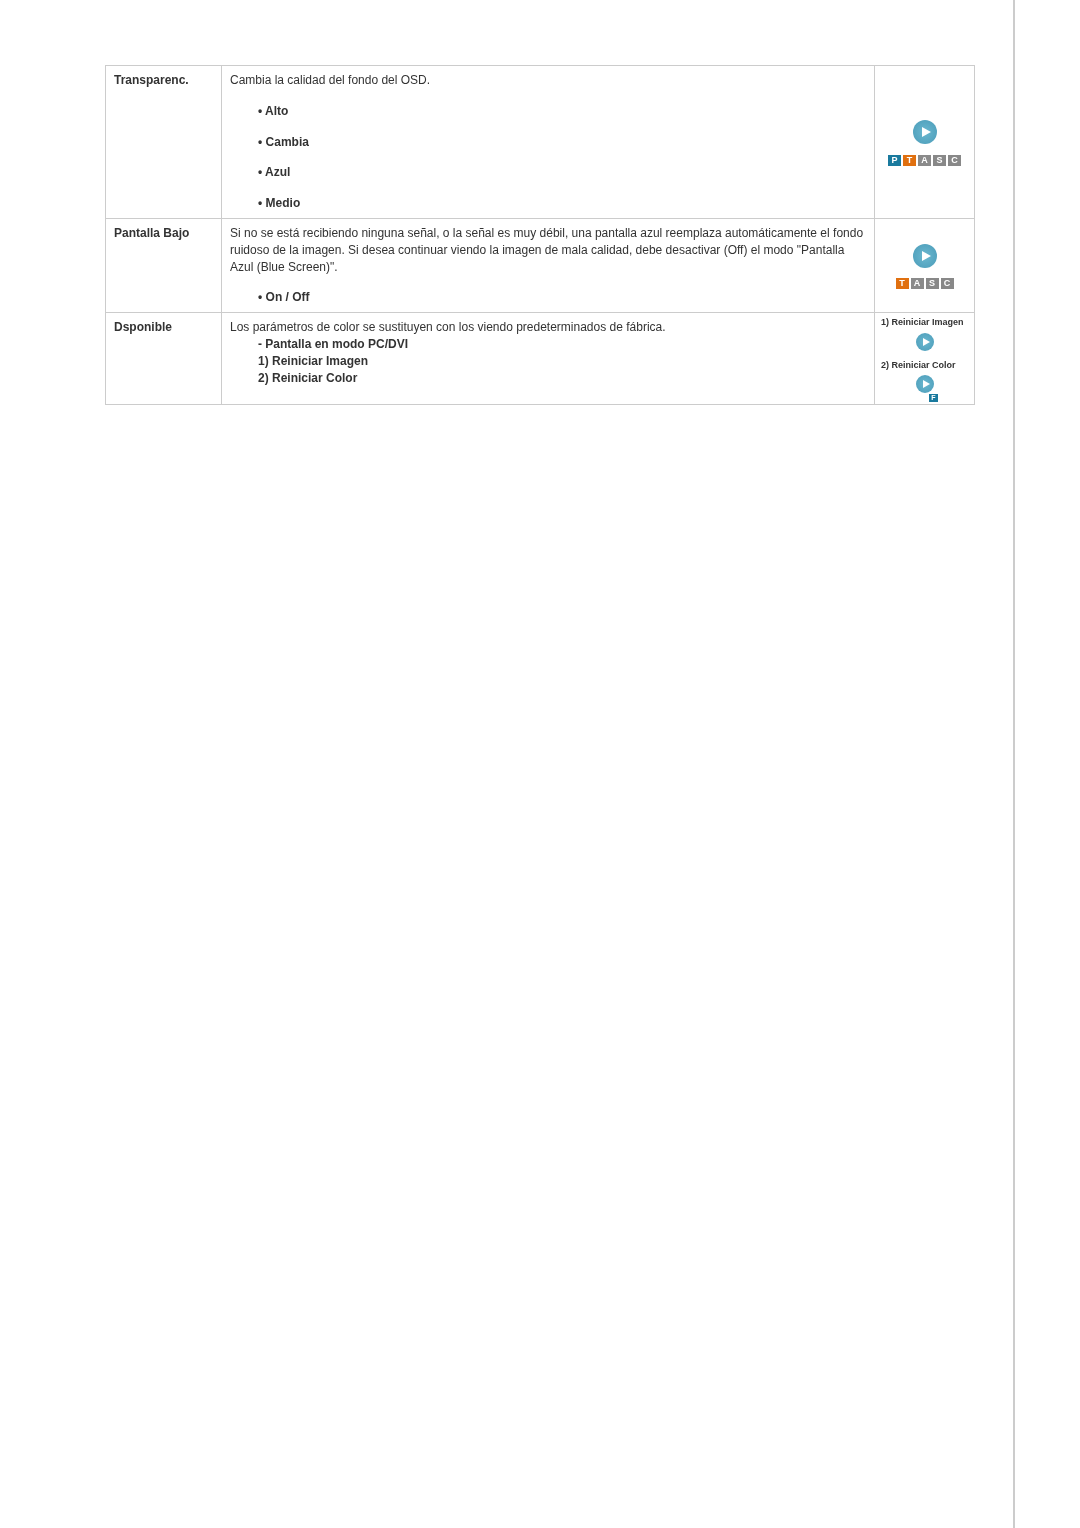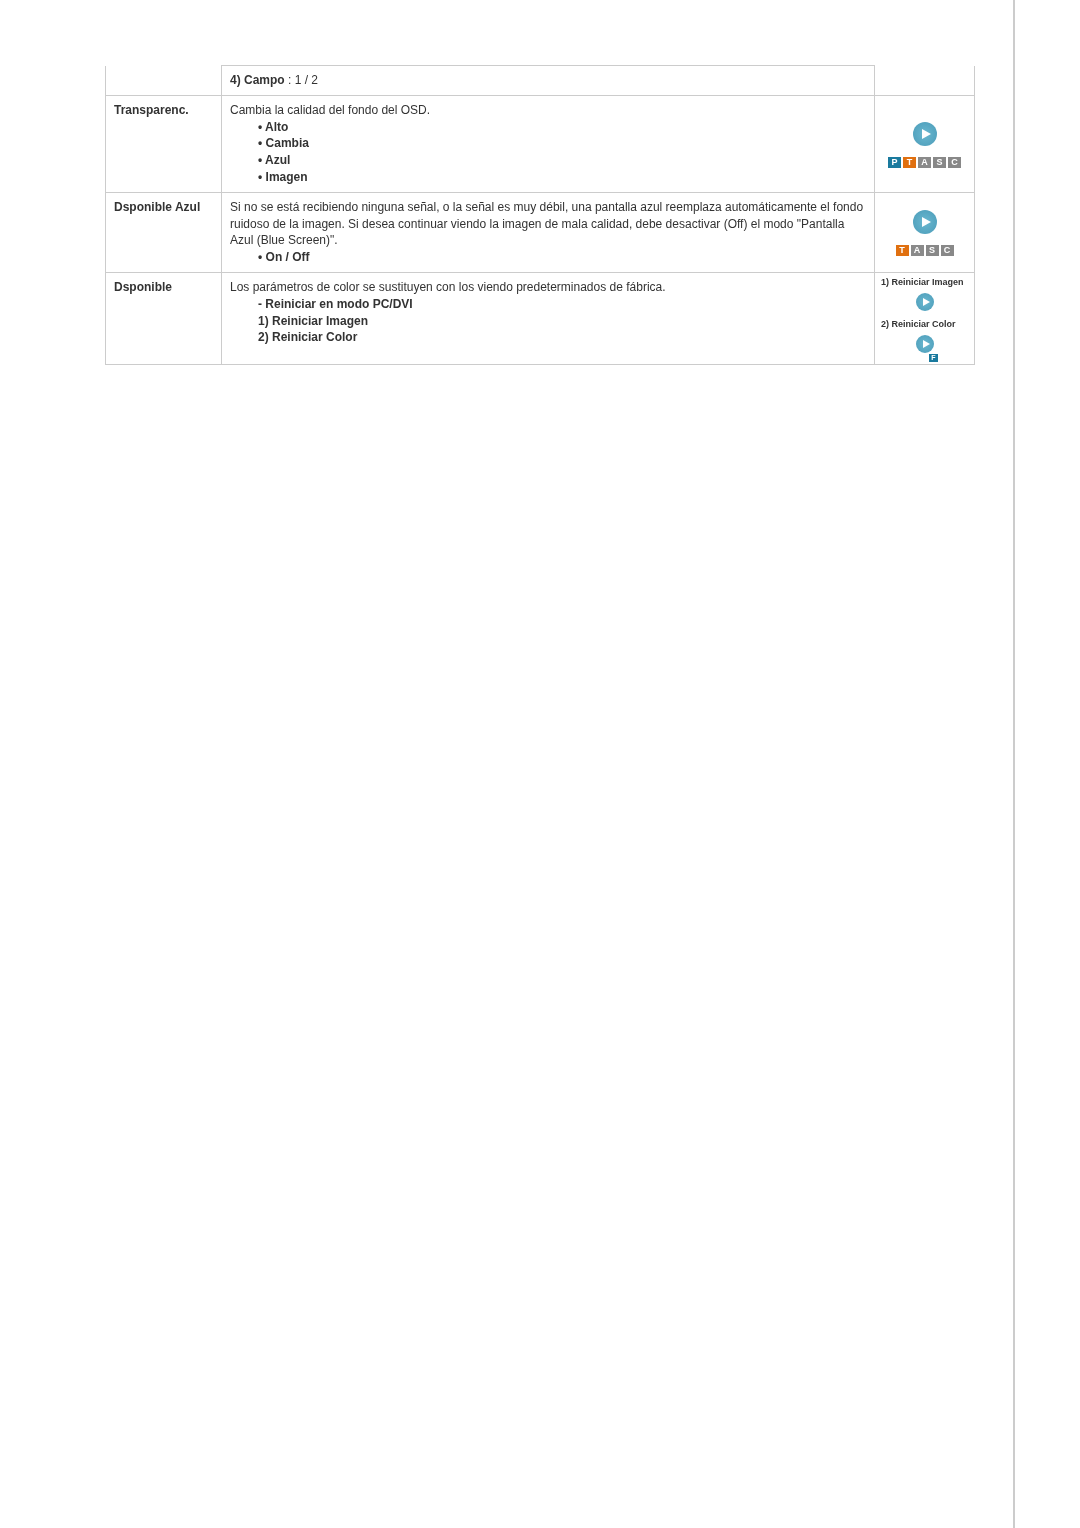--- a/index.html
+++ b/index.html
@@ -32,21 +32,21 @@
       vertical-align: top;
       font-size: 12px;
       color: #333;
       line-height: 1.4;
     }
     .col1 { width: 116px; text-align: left; font-weight: bold; }
     .col2 { width: auto; }
     .col3 { width: 100px; text-align: center; vertical-align: middle; }
     .bold { font-weight: bold; }
     .indent { padding-left: 28px; }
-    .bullet-item { padding-left: 28px; }
+    .bullet-item { padding-left: 28px; margin-top: 14px; }
     .bullet-item::before { content: "• "; }
     .icon-play {
       width: 24px;
       height: 24px;
       background: radial-gradient(circle, #6bb8d0 0%, #4a9bb8 100%);
       border-radius: 50%;
       display: inline-block;
       position: relative;
       margin: 2px 0;
     }
@@ -130,71 +130,64 @@
     .row0-col3 { border-right: 1px solid #ccc; border-top: none; }
   </style>
 </head>
 <body>
 
 <div class="page-border"></div>
 
 <div class="table-container">
   <table>
     <tbody>
-        <tr>
-      <td class="col1 row0-col1"></td>
-      <td class="col2">
-        <span class="bold">4) Campo</span><span> : 1 / 2</span>
-      </td>
-      <td class="col3 row0-col3"></td>
-    </tr>
 
     <tr>
       <td class="col1">Transparenc.</td>
       <td class="col2">
         <div>Cambia la calidad del fondo del OSD.</div>
         <div class="bullet-item bold">Alto</div>
         <div class="bullet-item bold">Cambia</div>
         <div class="bullet-item bold">Azul</div>
-        <div class="bullet-item bold">Imagen</div>
+        <div class="bullet-item bold">Medio</div>
       </td>
       <td class="col3">
         <div class="icon-play"></div>
         <div class="tag-row">
           <span class="tag tag-p">P</span>
           <span class="tag tag-t">T</span>
           <span class="tag tag-a">A</span>
           <span class="tag tag-s">S</span>
           <span class="tag tag-c">C</span>
         </div>
       </td>
     </tr>
 
     <tr>
-      <td class="col1">Dsponible Azul</td>
+      <td class="col1">Pantalla Bajo</td>
       <td class="col2">
         <div>Si no se está recibiendo ninguna señal, o la señal es muy débil, una pantalla azul reemplaza automáticamente el fondo ruidoso de la imagen. Si desea continuar viendo la imagen de mala calidad, debe desactivar (Off) el modo "Pantalla Azul (Blue Screen)".</div>
         <div class="bullet-item bold">On / Off</div>
       </td>
       <td class="col3">
         <div class="icon-play"></div>
         <div class="tag-row">
           <span class="tag tag-t">T</span>
           <span class="tag tag-a">A</span>
           <span class="tag tag-s">S</span>
           <span class="tag tag-c">C</span>
         </div>
       </td>
     </tr>
 
     <tr>
       <td class="col1">Dsponible</td>
       <td class="col2">
         <div>Los parámetros de color se sustituyen con los viendo predeterminados de fábrica.</div>
-        <div class="indent bold">- Reiniciar en modo PC/DVI</div>
+        <div class="indent bold">- Pantalla en modo PC/DVI</div>
         <div class="indent bold">1) Reiniciar Imagen</div>
         <div class="indent bold">2) Reiniciar Color</div>
       </td>
       <td class="col3 reinit-cell">
         <div class="reinit-block">
           <span class="small-label">1) Reiniciar Imagen</span>
           <div class="icon-wrap">
             <div class="icon-play small"></div>
           </div>
           <span class="small-label">2) Reiniciar Color</span>

